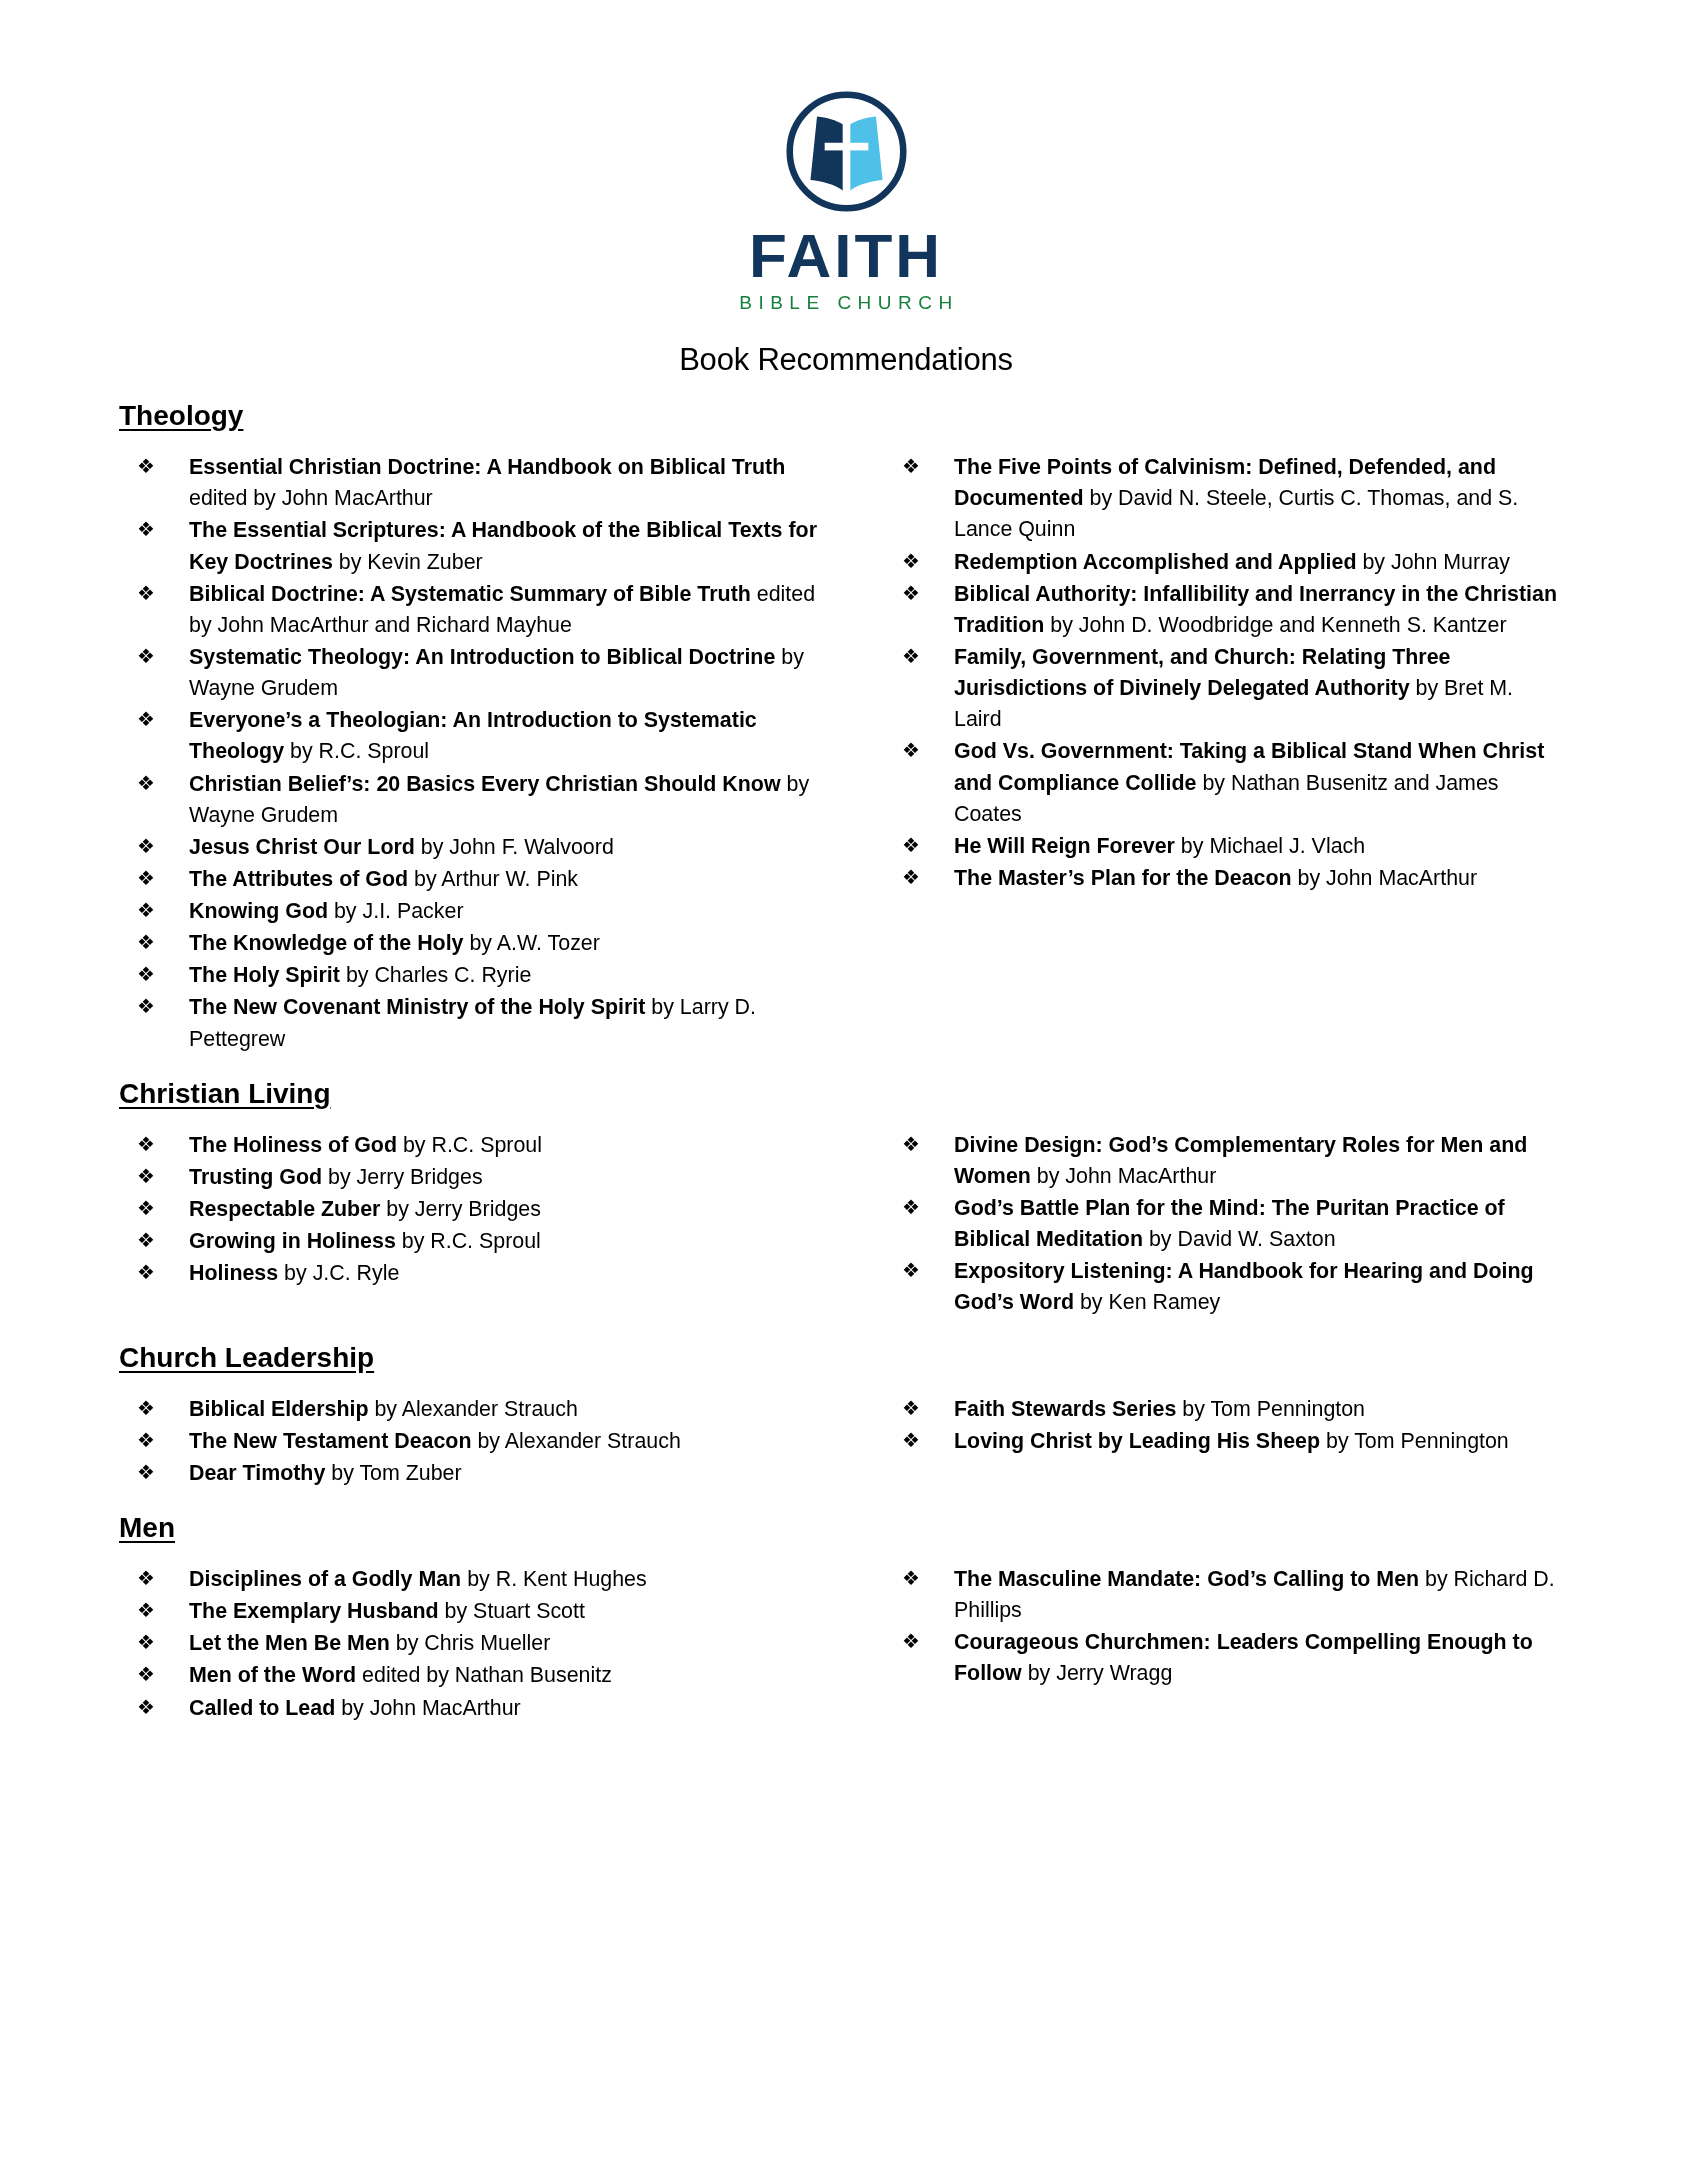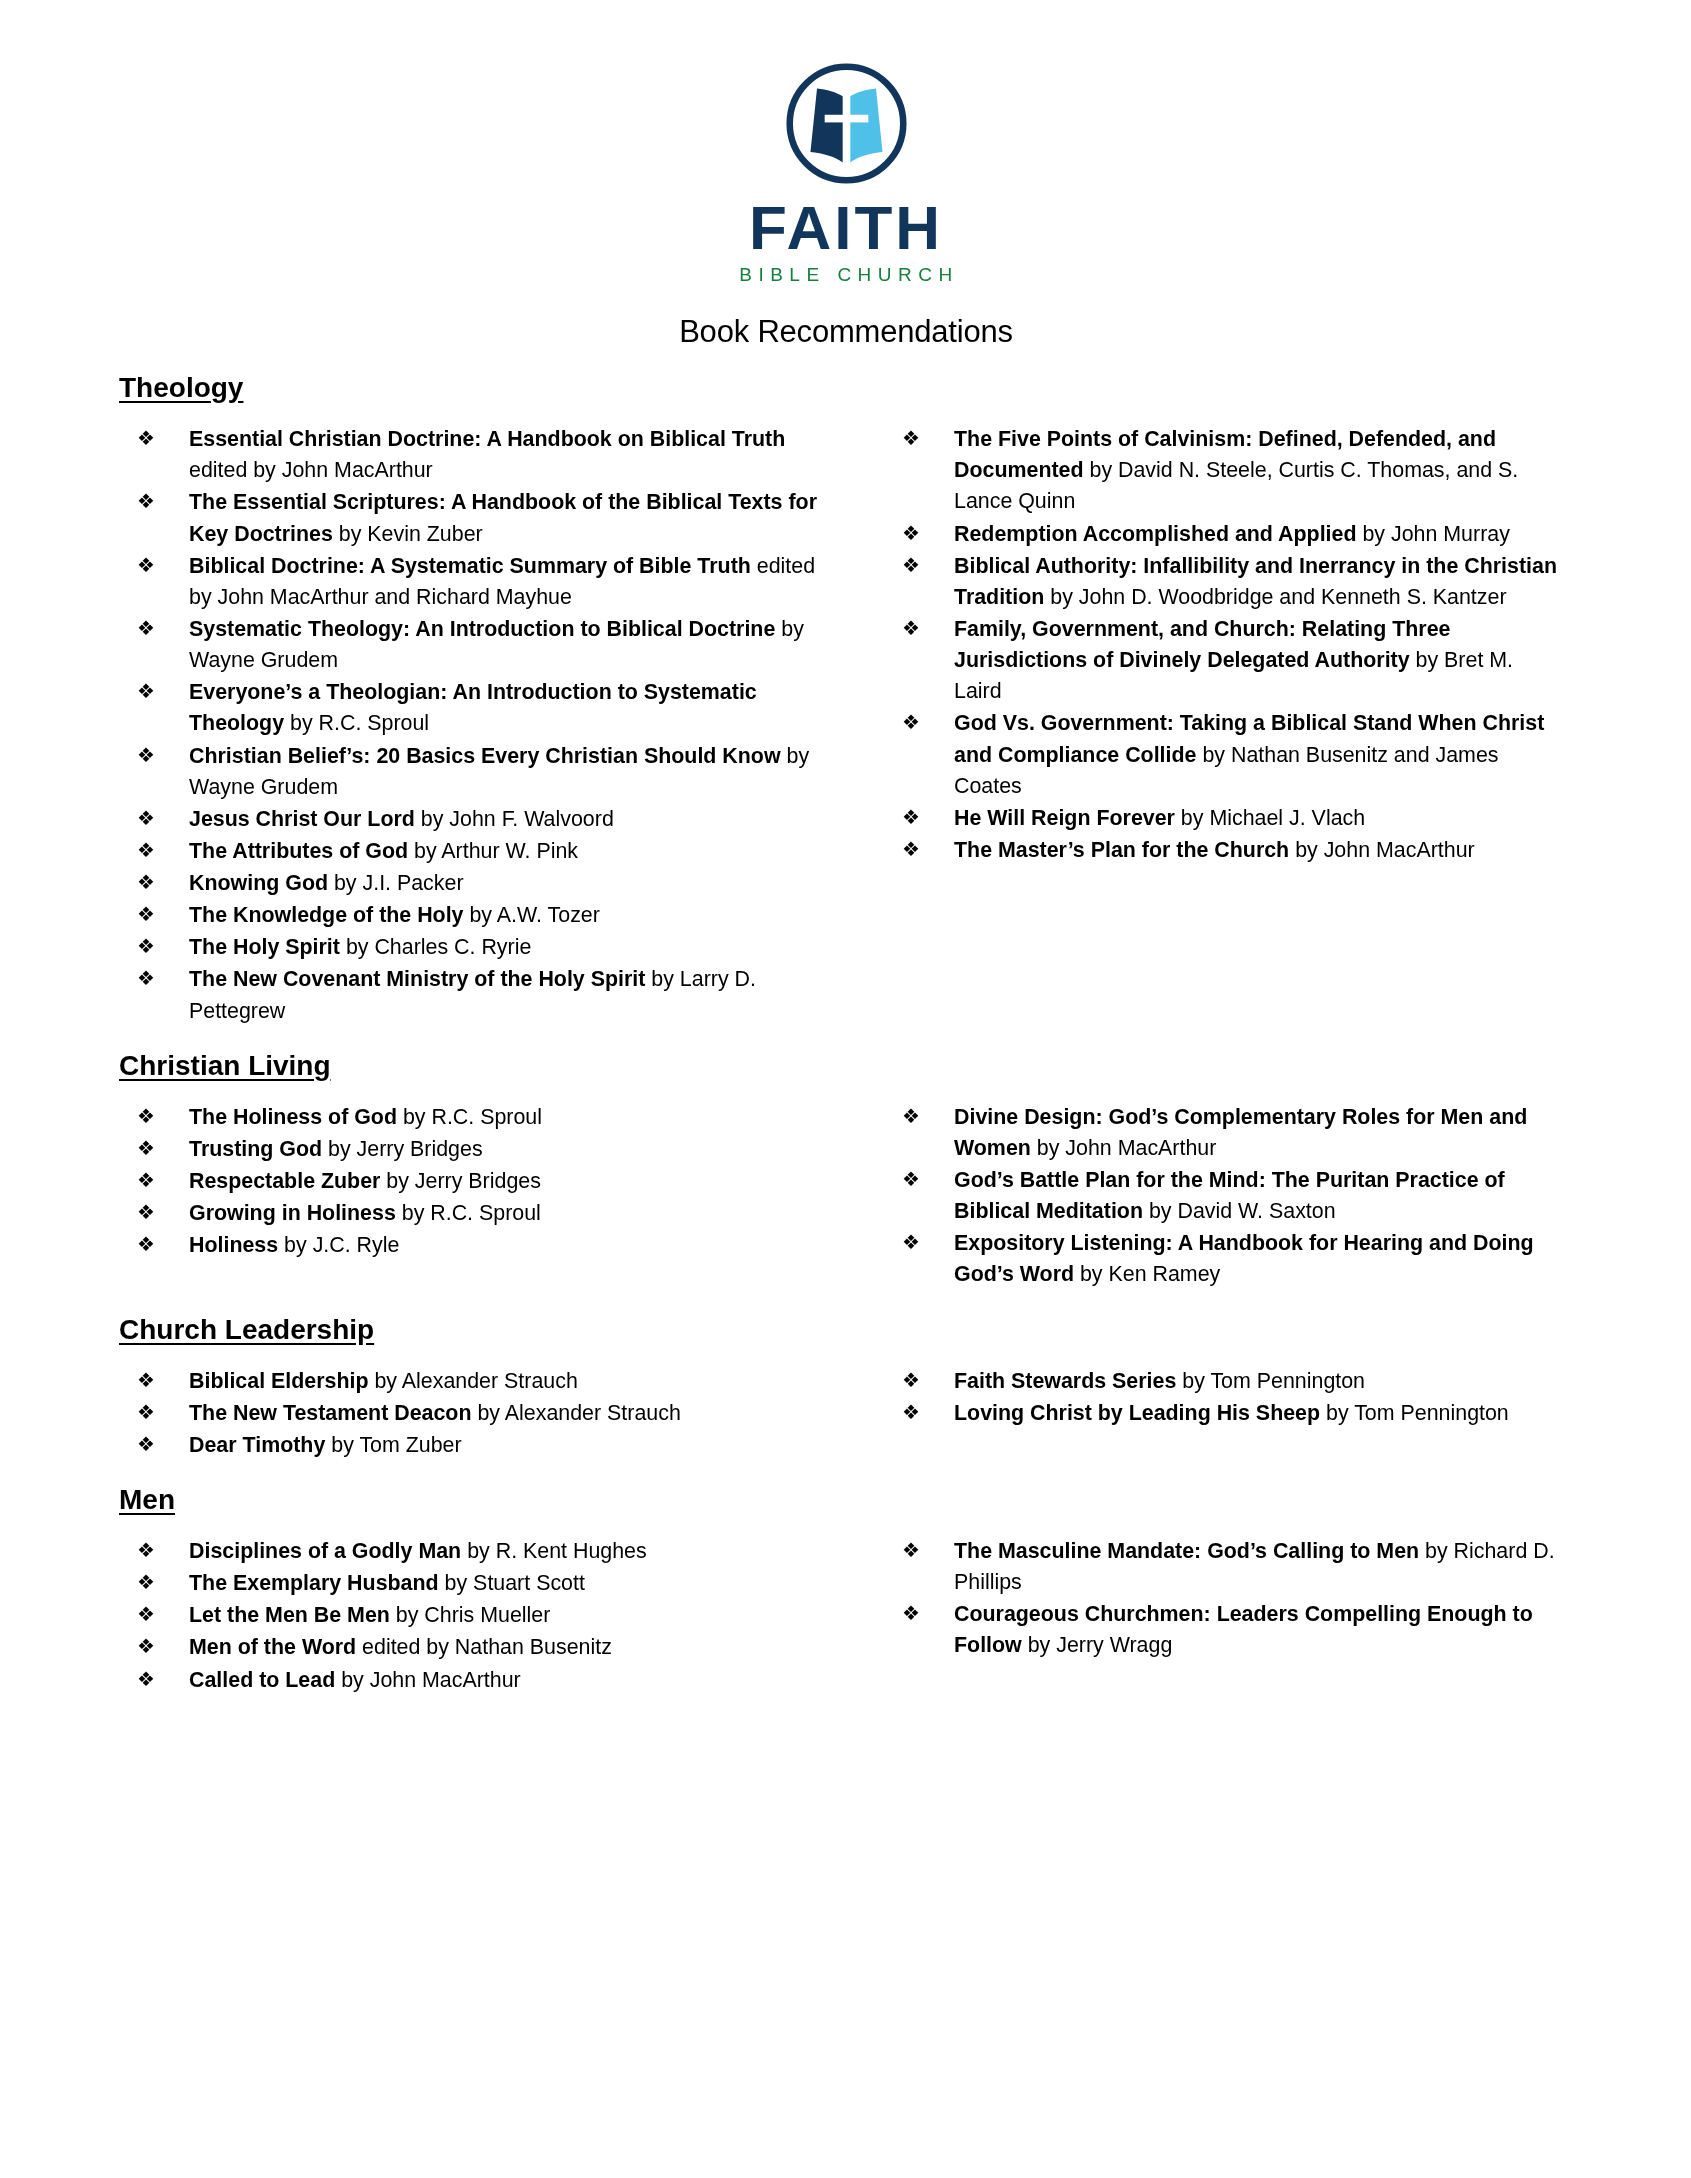--- a/index.html
+++ b/index.html
@@ -17,21 +17,21 @@
     height: 2178px;
     margin: 0 auto;
     background: #ffffff;
     box-sizing: border-box;
     padding: 0 119px;
     overflow: hidden;
   }
 
   
   .logo-block {
-    padding-top: 58px;
+    padding-top: 86px;
     display: flex;
     flex-direction: column;
     align-items: center;
   }
   .logo-mark {
     width: 131px;
     height: 131px;
     display: block;
   }
   .logo-wordmark {
@@ -145,21 +145,21 @@
           </ul>
         </div>
         <div class="col right">
           <ul class="booklist">
             <li><span class="bullet">❖</span><span class="title-bold">The Five Points of Calvinism: Defined, Defended, and Documented</span><span class="author-reg"> by David N. Steele, Curtis C. Thomas, and S. Lance Quinn</span></li>
             <li><span class="bullet">❖</span><span class="title-bold">Redemption Accomplished and Applied</span><span class="author-reg"> by John Murray</span></li>
             <li><span class="bullet">❖</span><span class="title-bold">Biblical Authority: Infallibility and Inerrancy in the Christian Tradition</span><span class="author-reg"> by John D. Woodbridge and Kenneth S. Kantzer</span></li>
             <li><span class="bullet">❖</span><span class="title-bold">Family, Government, and Church: Relating Three Jurisdictions of Divinely Delegated Authority</span><span class="author-reg"> by Bret M. Laird</span></li>
             <li><span class="bullet">❖</span><span class="title-bold">God Vs. Government: Taking a Biblical Stand When Christ and Compliance Collide</span><span class="author-reg"> by Nathan Busenitz and James Coates</span></li>
             <li><span class="bullet">❖</span><span class="title-bold">He Will Reign Forever</span><span class="author-reg"> by Michael J. Vlach</span></li>
-            <li><span class="bullet">❖</span><span class="title-bold">The Master’s Plan for the Church</span><span class="author-reg"> by John MacArthur</span></li>
+            <li><span class="bullet">❖</span><span class="title-bold">The Master’s Plan for the Deacon</span><span class="author-reg"> by John MacArthur</span></li>
           </ul>
         </div>
       </div>
       <div class="section-heading">Christian Living</div>
       <div class="columns">
         <div class="col left">
           <ul class="booklist">
             <li><span class="bullet">❖</span><span class="title-bold">The Holiness of God</span><span class="author-reg"> by R.C. Sproul</span></li>
             <li><span class="bullet">❖</span><span class="title-bold">Trusting God</span><span class="author-reg"> by Jerry Bridges</span></li>
             <li><span class="bullet">❖</span><span class="title-bold">Respectable Zuber</span><span class="author-reg"> by Jerry Bridges</span></li>

